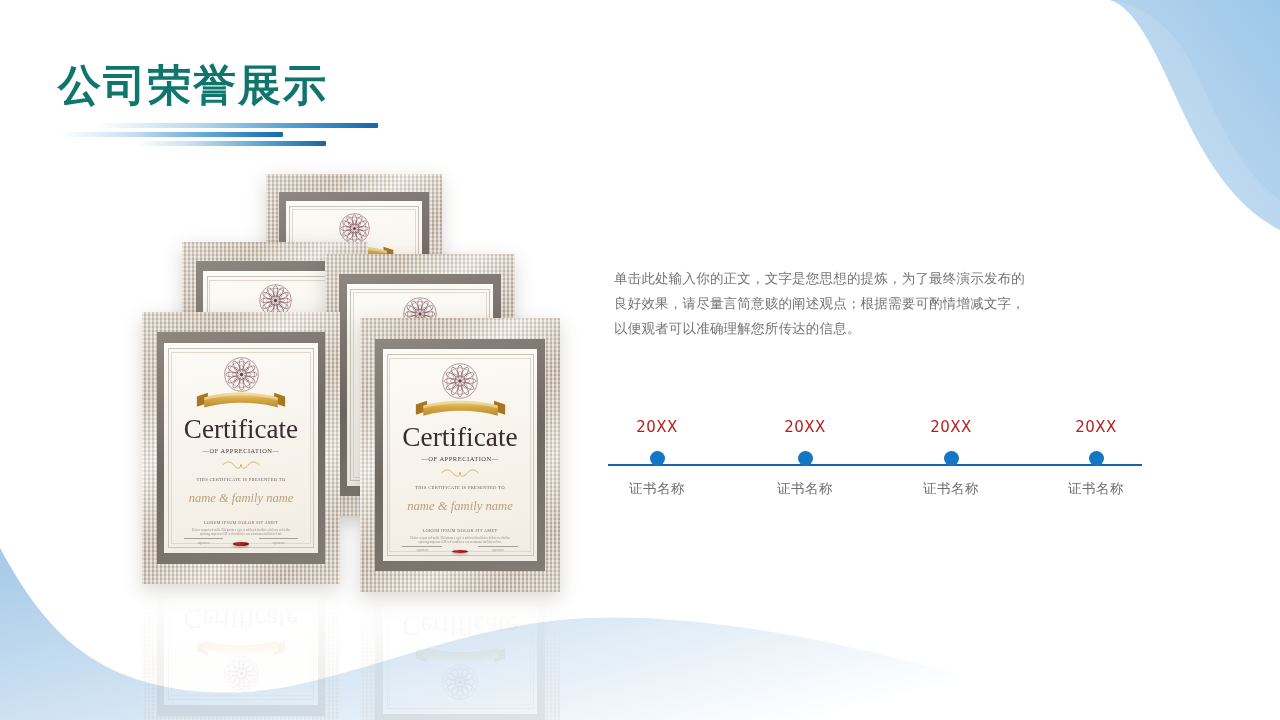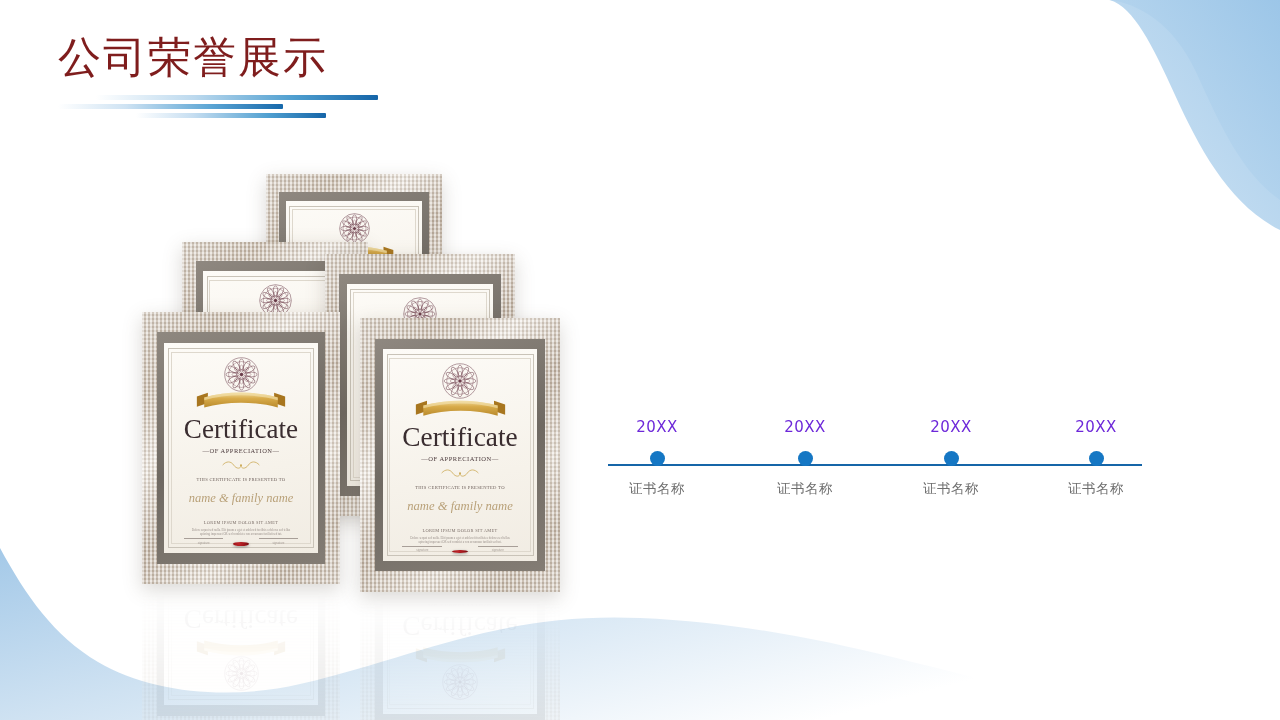--- a/index.html
+++ b/index.html
@@ -12,26 +12,27 @@
   }
 
   
   .bg-layer { position:absolute; inset:0; overflow:hidden; pointer-events:none; }
   .bg-layer svg { position:absolute; inset:0; width:1280px; height:720px; display:block; }
 
   
   .title-block { position:absolute; left:58px; top:34px; }
   .page-title {
     font-size:43px;
-    font-weight:normal;
-    color:#7f1d1d;
+    font-weight:bold;
+    color:#0f766e;
     letter-spacing:2px;
     line-height:1.1;
     white-space:nowrap;
     font-family:"DejaVu Sans","Liberation Sans",sans-serif;
+    margin-top:28px;
   }
   .title-rules { position:relative; margin-top:14px; height:22px; width:320px; }
   .rule { position:absolute; height:5px; border-radius:1px; }
   .rule-1 { left:38px; top:0;  width:282px; background:linear-gradient(90deg,rgba(255,255,255,0) 0%,#bcd9ee 35%,#4f9fd0 70%,#1565a8 100%); }
   .rule-2 { left:0;   top:9px; width:225px; background:linear-gradient(90deg,rgba(255,255,255,0) 0%,#cfe3f3 30%,#5ba5d4 68%,#1668ab 100%); }
   .rule-3 { left:78px;top:18px;width:190px; background:linear-gradient(90deg,rgba(255,255,255,0) 0%,#c6def1 30%,#4f9fd0 70%,#1565a8 100%); }
 
   
   .content { position:absolute; left:614px; top:266px; width:520px; }
   .content-heading {
@@ -52,21 +53,21 @@
   .content-body div { white-space:nowrap; }
 
   
   .timeline { position:absolute; left:608px; top:418px; width:534px; height:100px; }
   .timeline-line {
     position:absolute; left:0; top:46px; width:534px; height:1.6px;
     background:#1565a8;
   }
   .tl-node { position:absolute; top:0; width:120px; margin-left:-60px; text-align:center; }
   .tl-year {
-    font-size:15px; color:#6d28d9; letter-spacing:0.5px;
+    font-size:15px; color:#b91c1c; letter-spacing:0.5px;
     font-family:"DejaVu Sans","Liberation Sans",sans-serif;
   }
   .tl-dot {
     width:15px; height:15px; border-radius:50%;
     background:#1577c4; margin:15px auto 0;
   }
   .tl-label {
     margin-top:14px; font-size:13.5px; color:#6e6e6e; letter-spacing:0.5px;
     font-family:"DejaVu Sans","Liberation Sans",sans-serif;
   }
@@ -620,20 +621,25 @@
           <div class="sig-row" style="margin-top:-7.368421052631579px;">
             <div class="sig" style="width:40px;font-size:2.9473684210526314px;padding-top:1.4736842105263157px;">signature</div>
             <div class="sig" style="width:40px;font-size:2.9473684210526314px;padding-top:1.4736842105263157px;">signature</div>
           </div>
         </div>
     </div>
   </div>
 </div>
 
 <div class="content">
+  <div class="content-body">
+    <div>单击此处输入你的正文，文字是您思想的提炼，为了最终演示发布的</div>
+    <div>良好效果，请尽量言简意赅的阐述观点；根据需要可酌情增减文字，</div>
+    <div>以便观者可以准确理解您所传达的信息。</div>
+  </div>
 </div>
 
 <div class="timeline">
   <div class="timeline-line"></div>
 
   <div class="tl-node" style="left:49px;">
     <div class="tl-year">20XX</div>
     <div class="tl-dot"></div>
     <div class="tl-label">证书名称</div>
   </div>

